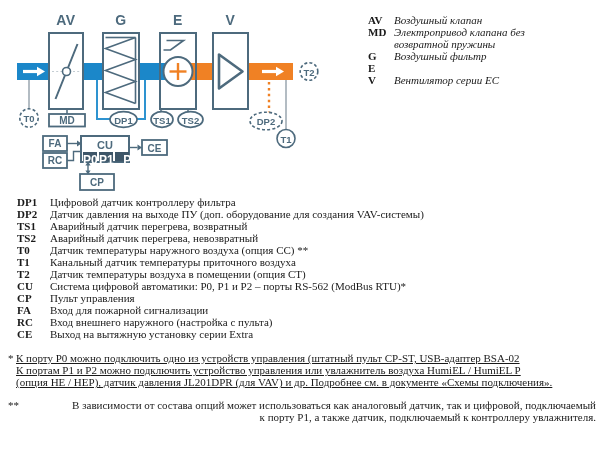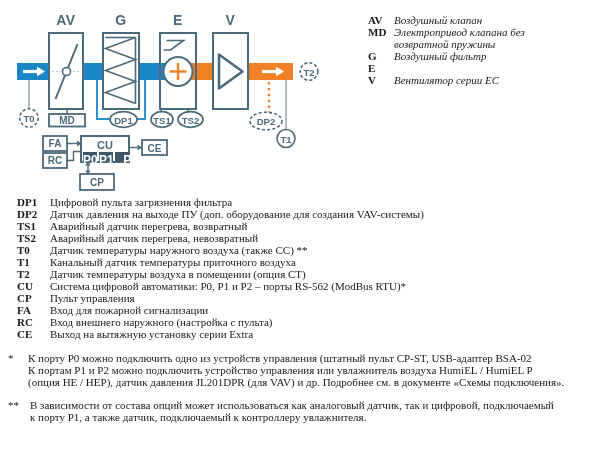--- a/index.html
+++ b/index.html
@@ -20,23 +20,23 @@
   .leg-desc{width:160px;font-style:italic;}
   
   #defs{position:absolute;left:17px;top:196px;width:575px;font-size:11px;line-height:12px;}
   .def-row{display:flex;}
   .def-key{width:33px;font-weight:bold;flex:none;}
   .def-desc{flex:1;white-space:nowrap;}
   
   #footnotes{position:absolute;left:8px;top:352px;width:588px;font-size:11px;line-height:12.2px;}
   .fn{position:relative;}
   .fn .marker{position:absolute;left:0;top:0;font-weight:normal;}
-  .fn1 .fline{margin-left:20px;}
+  .fn1 .fline{margin-left:8px;text-decoration:underline;}
   .fn2{margin-top:10px;}
-  .fn2 .fline{margin-left:22px;}
+  .fn2 .fline{margin-left:22px;text-align:right;}
   .fline{white-space:nowrap;}
 </style>
 </head>
 <body>
 
 <div id="page">
 
   <svg id="diagram-svg" viewBox="0 0 600 195">
 
     <g>
@@ -164,37 +164,37 @@
     </div>
     <div class="leg-row">
       <span class="leg-key">V</span>
       <span class="leg-desc">Вентилятор серии ЕС</span>
     </div>
   </div>
 
   <div id="defs">
     <div class="def-row">
       <span class="def-key">DP1</span>
-      <span class="def-desc">Цифровой пульта загрязнения фильтра</span>
+      <span class="def-desc">Цифровой датчик контроллеру фильтра</span>
     </div>
     <div class="def-row">
       <span class="def-key">DP2</span>
       <span class="def-desc">Датчик давления на выходе ПУ (доп. оборудование для создания VAV-системы)</span>
     </div>
     <div class="def-row">
       <span class="def-key">TS1</span>
       <span class="def-desc">Аварийный датчик перегрева, возвратный</span>
     </div>
     <div class="def-row">
       <span class="def-key">TS2</span>
       <span class="def-desc">Аварийный датчик перегрева, невозвратный</span>
     </div>
     <div class="def-row">
       <span class="def-key">T0</span>
-      <span class="def-desc">Датчик температуры наружного воздуха (также СС) **</span>
+      <span class="def-desc">Датчик температуры наружного воздуха (опция СС) **</span>
     </div>
     <div class="def-row">
       <span class="def-key">T1</span>
       <span class="def-desc">Канальный датчик температуры приточного воздуха</span>
     </div>
     <div class="def-row">
       <span class="def-key">T2</span>
       <span class="def-desc">Датчик температуры воздуха в помещении (опция СТ)</span>
     </div>
     <div class="def-row">

